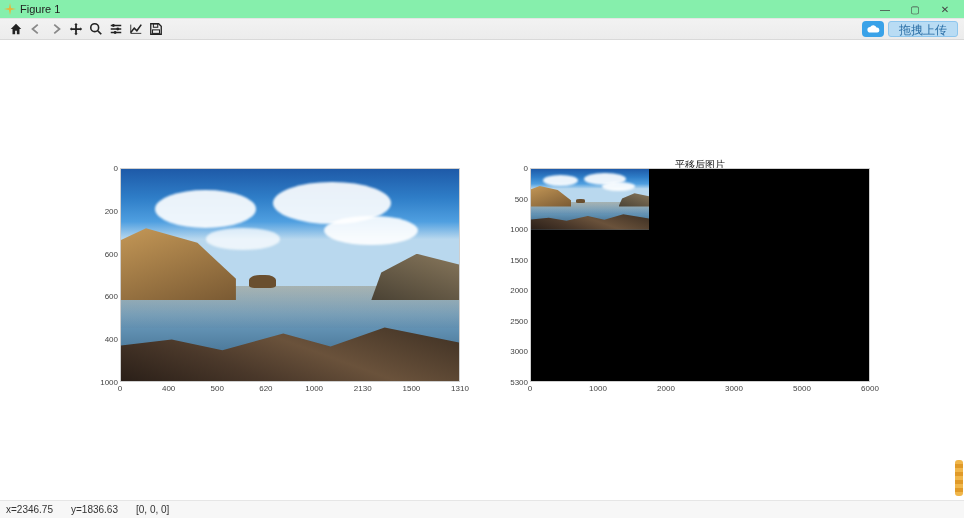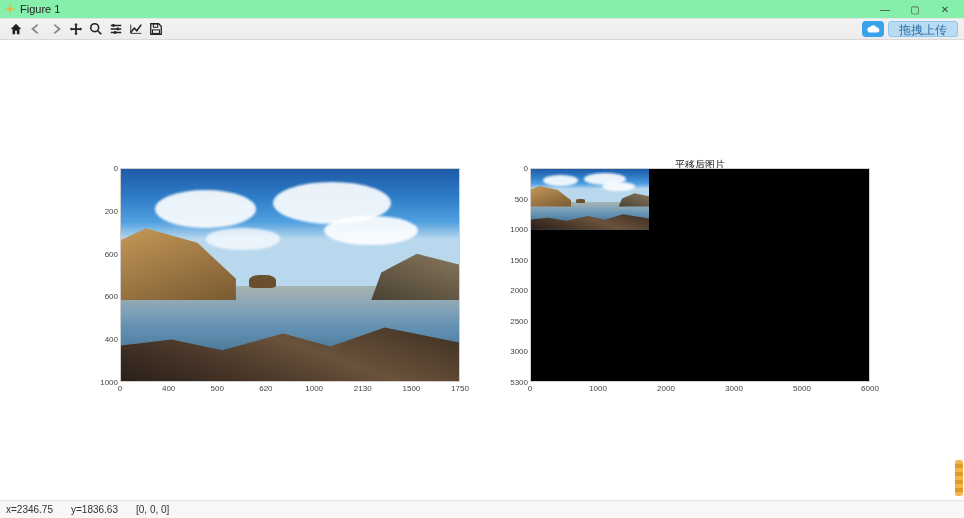--- a/index.html
+++ b/index.html
@@ -259,21 +259,21 @@
       </div>
     </div>
     <div class="xticks">
       <span class="xtick" style="left:0%">0</span>
       <span class="xtick" style="left:14.3%">400</span>
       <span class="xtick" style="left:28.6%">500</span>
       <span class="xtick" style="left:42.9%">620</span>
       <span class="xtick" style="left:57.1%">1000</span>
       <span class="xtick" style="left:71.4%">2130</span>
       <span class="xtick" style="left:85.7%">1500</span>
-      <span class="xtick" style="left:100%">1750</span>
+      <span class="xtick" style="left:100%">1310</span>
     </div>
     <div class="yticks">
       <span class="ytick" style="top:0%">0</span>
       <span class="ytick" style="top:20%">200</span>
       <span class="ytick" style="top:40%">600</span>
       <span class="ytick" style="top:60%">600</span>
       <span class="ytick" style="top:80%">400</span>
       <span class="ytick" style="top:100%">1000</span>
     </div>
   </div>

